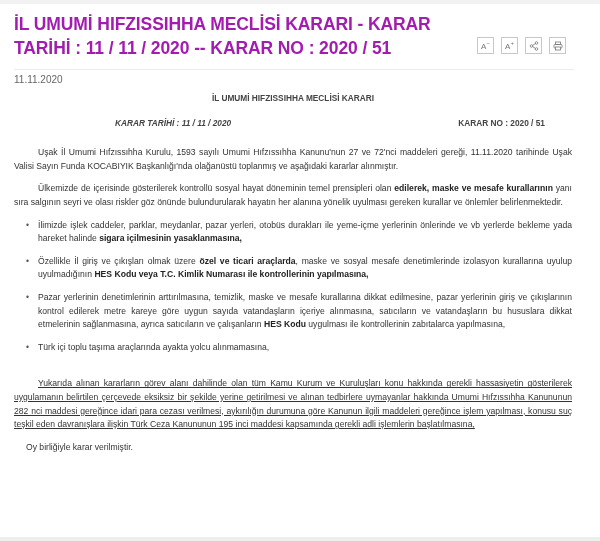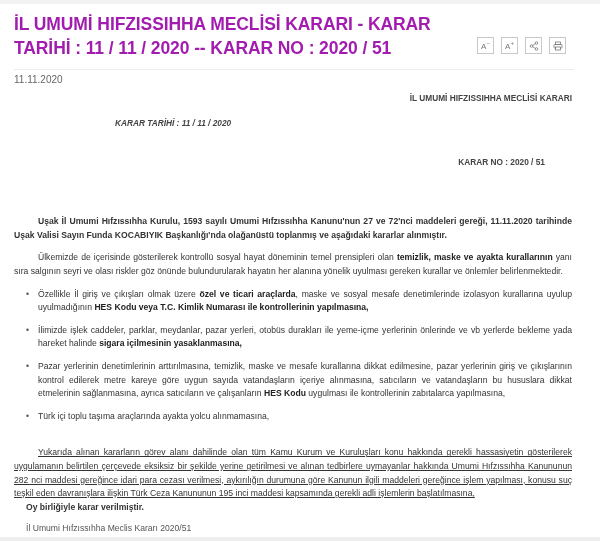--- a/index.html
+++ b/index.html
@@ -20,32 +20,32 @@
     .toolbar { position: absolute; left: 477px; top: 37px; display: flex; gap: 7px; }
     .tb-btn {
       width: 17px; height: 17px; border: 1px solid #c8c8c8; background: #fff;
       box-sizing: border-box; display: flex; align-items: center; justify-content: center;
       font-size: 8px; color: #777; cursor: pointer;
     }
     .tb-btn sup { font-size: 6px; }
     .divider { position: absolute; left: 14px; top: 69px; width: 560px; height: 1px; background: #ececec; }
     .date { position: absolute; left: 14px; top: 74px; font-size: 10px; color: #666; }
     .doc { position: absolute; left: 14px; top: 84px; width: 558px; font-size: 8.6px; line-height: 13.6px; color: #333; }
-    .center-head { text-align: right; font-weight: bold; font-size: 8.3px; margin-top: 8px; color: #444; }
+    .center-head { text-align: center; font-weight: bold; font-size: 8.3px; margin-top: 8px; color: #444; }
     .meta-row { display: flex; font-weight: bold; font-size: 8.3px; color: #444; margin-top: 11px; }
     .meta-row .l { margin-left: 101px; font-style: italic; }
-    .meta-row .r { margin-left: 227px; margin-top: 39px; }
+    .meta-row .r { margin-left: 227px; }
     p { margin: 0; text-align: justify; }
-    .p1 { margin-top: 46px; text-indent: 24px; font-weight: bold; }
+    .p1 { margin-top: 16px; text-indent: 24px; }
     .p2 { margin-top: 9px; text-indent: 24px; }
     ul { margin: 9px 0 0 0; padding: 0 0 0 24px; list-style: none; }
     li { position: relative; text-align: justify; margin-bottom: 9px; }
     li::before { content: "\2022"; position: absolute; left: -12px; top: 0; color: #555; }
     .p3 { margin-top: 23px; text-indent: 24px; text-decoration: underline; }
-    .p4 { padding-left: 12px; font-weight: bold; }
+    .p4 { margin-top: 9px; padding-left: 12px; }
     .p5 { margin-top: 8px; padding-left: 12px; color: #555; }
     b { color: #222; }
     .bottombar { position: absolute; left: 0; bottom: 0; width: 600px; height: 4px; background: #eeeeee; }
   </style>
 </head>
 <body>
 
 <div class="topbar"></div>
 
 <h1 class="title" style="margin:0;">İL UMUMİ HIFZISSIHHA MECLİSİ KARARI - KARAR TARİHİ : 11 / 11 / 2020 -- KARAR NO : 2020 / 51</h1>
@@ -80,27 +80,26 @@
 
 <div class="doc">
   <div class="center-head">İL UMUMİ HIFZISSIHHA MECLİSİ KARARI</div>
   <div class="meta-row">
     <span class="l">KARAR TARİHİ : 11 / 11 / 2020</span>
     <span class="r">KARAR NO : 2020 / 51</span>
   </div>
 
   <p class="p1">Uşak İl Umumi Hıfzıssıhha Kurulu, 1593 sayılı Umumi Hıfzıssıhha Kanunu'nun 27 ve 72'nci maddeleri gereği, 11.11.2020 tarihinde Uşak Valisi Sayın Funda KOCABIYIK Başkanlığı'nda olağanüstü toplanmış ve aşağıdaki kararlar alınmıştır.</p>
 
-  <p class="p2"><span>Ülkemizde de içerisinde gösterilerek kontrollü sosyal hayat döneminin temel prensipleri olan </span><b>temizlik, maske ve ayakta kurallarının</b><span> yanı sıra salgının seyri ve olası riskler göz önünde bulundurularak hayatın her alanına yönelik uyulması gereken kurallar ve önlemler belirlenmektedir.</span></p>
+  <p class="p2"><span>Ülkemizde de içerisinde gösterilerek kontrollü sosyal hayat döneminin temel prensipleri olan </span><b>edilerek, maske ve mesafe kurallarının</b><span> yanı sıra salgının seyri ve olası riskler göz önünde bulundurularak hayatın her alanına yönelik uyulması gereken kurallar ve önlemler belirlenmektedir.</span></p>
 
   <ul>
+    <li><span>İlimizde işlek caddeler, parklar, meydanlar, pazar yerleri, otobüs durakları ile yeme-içme yerlerinin önlerinde ve vb yerlerde bekleme yada hareket halinde </span><b>sigara içilmesinin yasaklanmasına,</b></li>
     <li><span>Özellikle İl giriş ve çıkışları  olmak üzere </span><b>özel ve ticari araçlarda</b><span>, maske ve sosyal mesafe denetimlerinde izolasyon kurallarına uyulup uyulmadığının  </span><b>HES Kodu veya T.C. Kimlik Numarası ile kontrollerinin yapılmasına,</b></li>
-    <li><span>İlimizde işlek caddeler, parklar, meydanlar, pazar yerleri, otobüs durakları ile yeme-içme yerlerinin önlerinde ve vb yerlerde bekleme yada hareket halinde </span><b>sigara içilmesinin yasaklanmasına,</b></li>
     <li><span>Pazar yerlerinin denetimlerinin arttırılmasına, temizlik, maske ve mesafe kurallarına dikkat edilmesine,  pazar yerlerinin  giriş ve çıkışlarının kontrol edilerek metre kareye göre uygun sayıda vatandaşların içeriye alınmasına, satıcıların ve vatandaşların bu hususlara dikkat etmelerinin sağlanmasına, ayrıca satıcıların ve çalışanların </span><b>HES Kodu</b><span> uygulması ile kontrollerinin zabıtalarca yapılmasına,</span></li>
     <li><span>Türk içi toplu taşıma araçlarında ayakta yolcu alınmamasına,</span></li>
   </ul>
 
   <p class="p3">Yukarıda alınan kararların görev alanı dahilinde olan tüm Kamu Kurum ve Kuruluşları konu hakkında gerekli hassasiyetin gösterilerek uygulamanın belirtilen çerçevede eksiksiz bir şekilde yerine getirilmesi ve alınan tedbirlere uymayanlar hakkında Umumi Hıfzıssıhha Kanununun 282 nci maddesi gereğince idari para cezası verilmesi, aykırılığın durumuna göre Kanunun ilgili maddeleri gereğince işlem yapılması, konusu suç teşkil eden davranışlara ilişkin Türk Ceza Kanununun 195 inci maddesi kapsamında gerekli adli işlemlerin başlatılmasına,</p>
   <p class="p4">Oy birliğiyle karar verilmiştir.</p>
-  <p class="p5">İl Umumi Hıfzıssıhha Meclis Kararı 2020/51</p>
 </div>
 
 <div class="bottombar"></div>
 
 </body></html>

